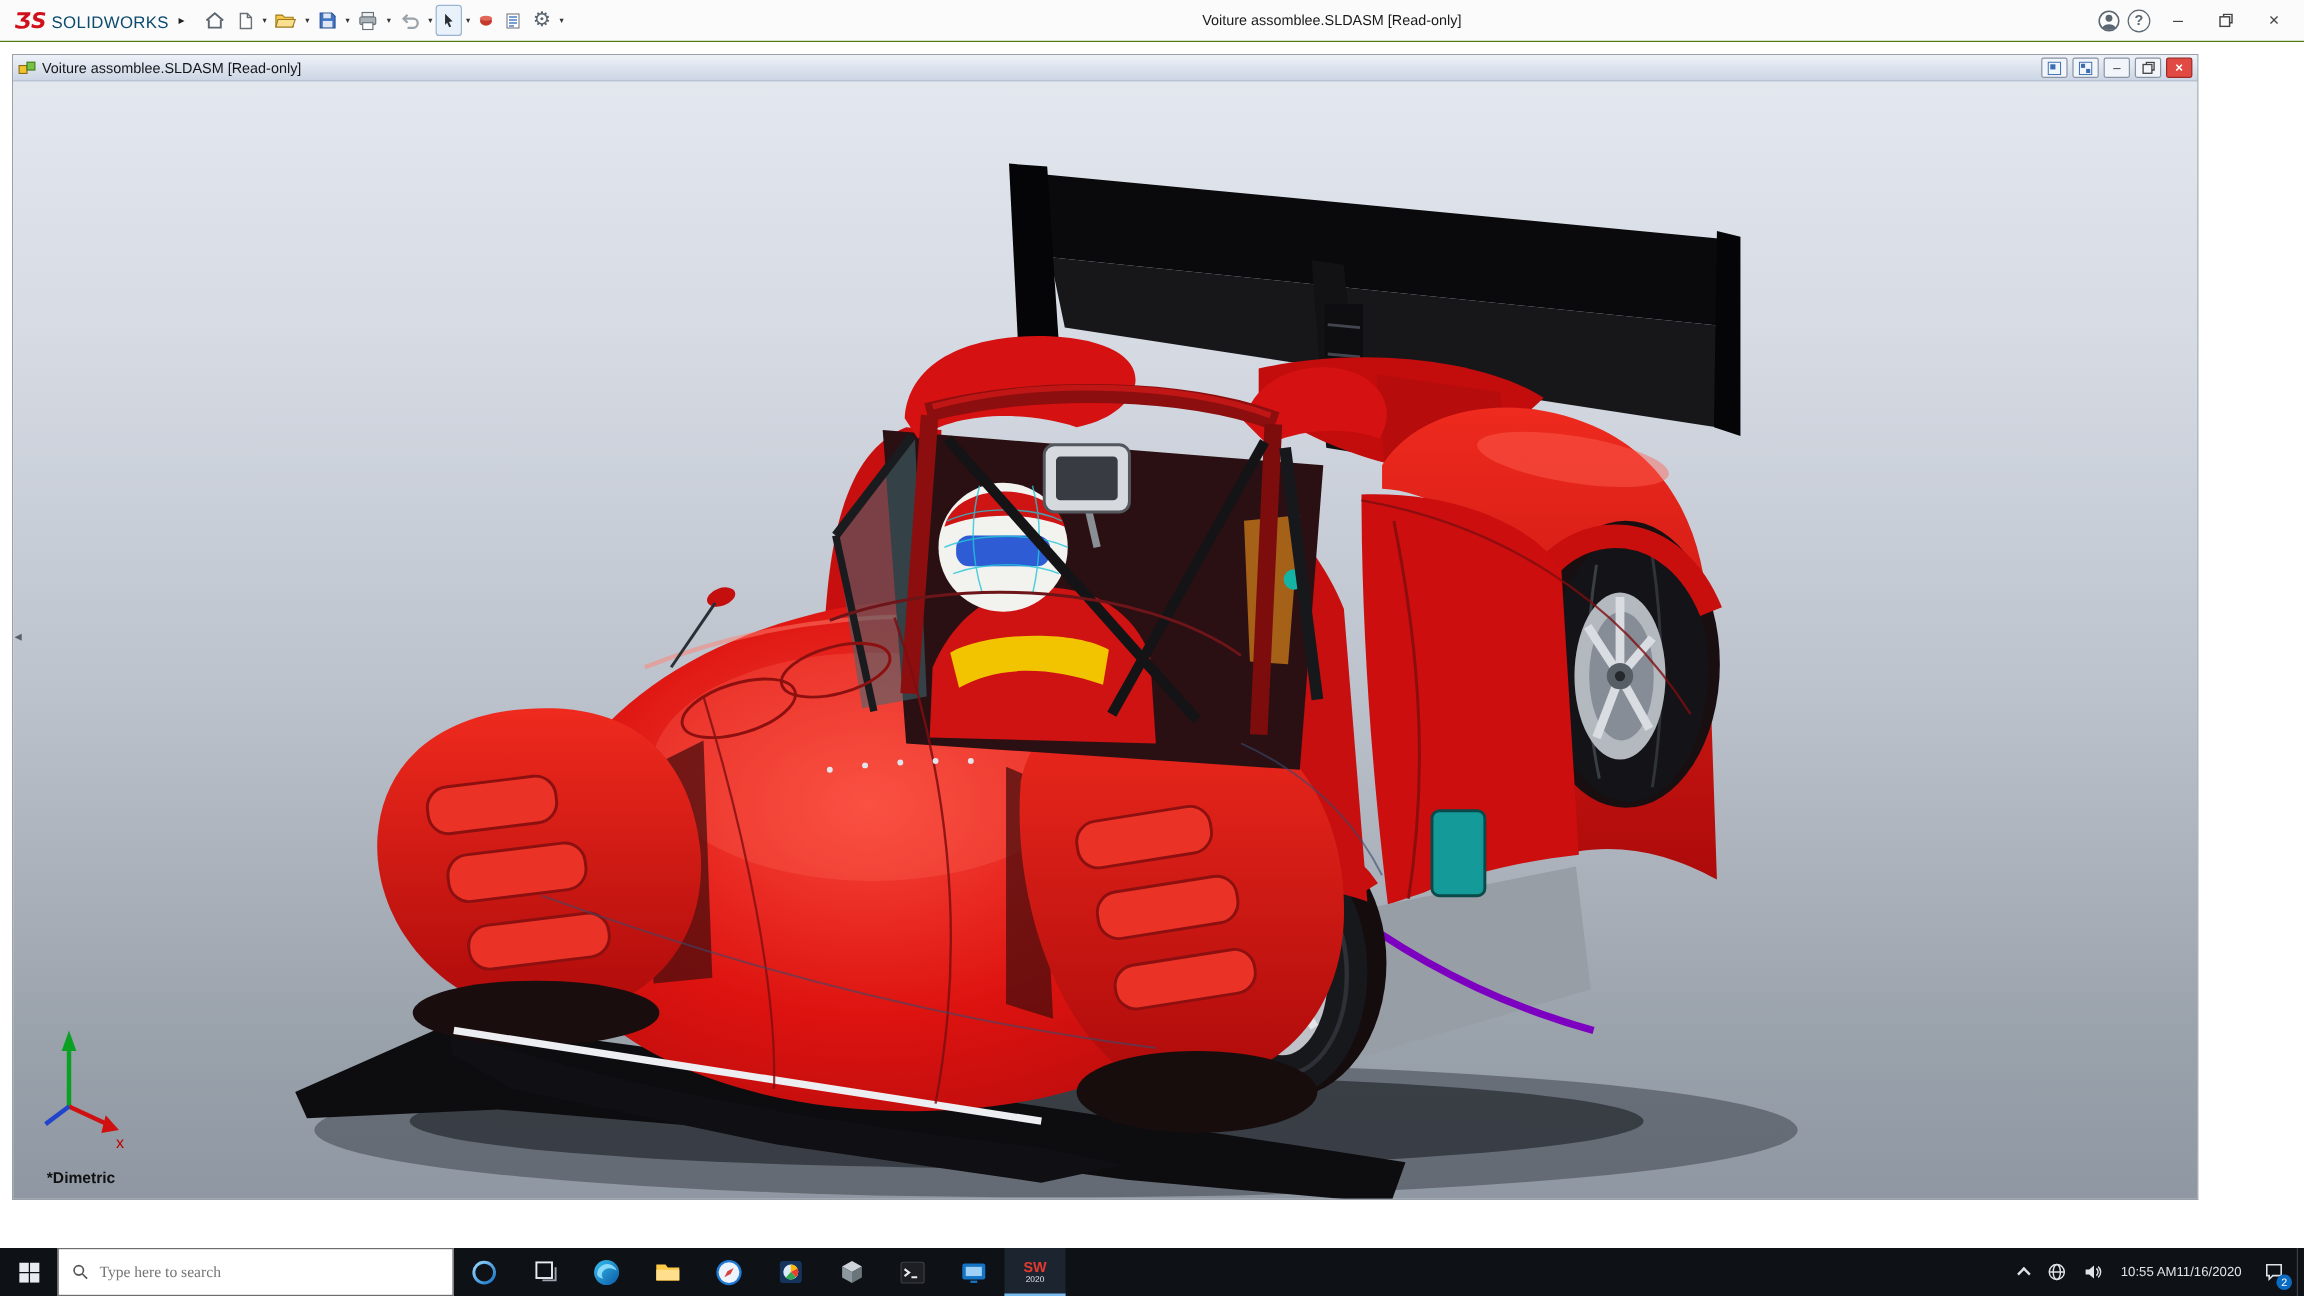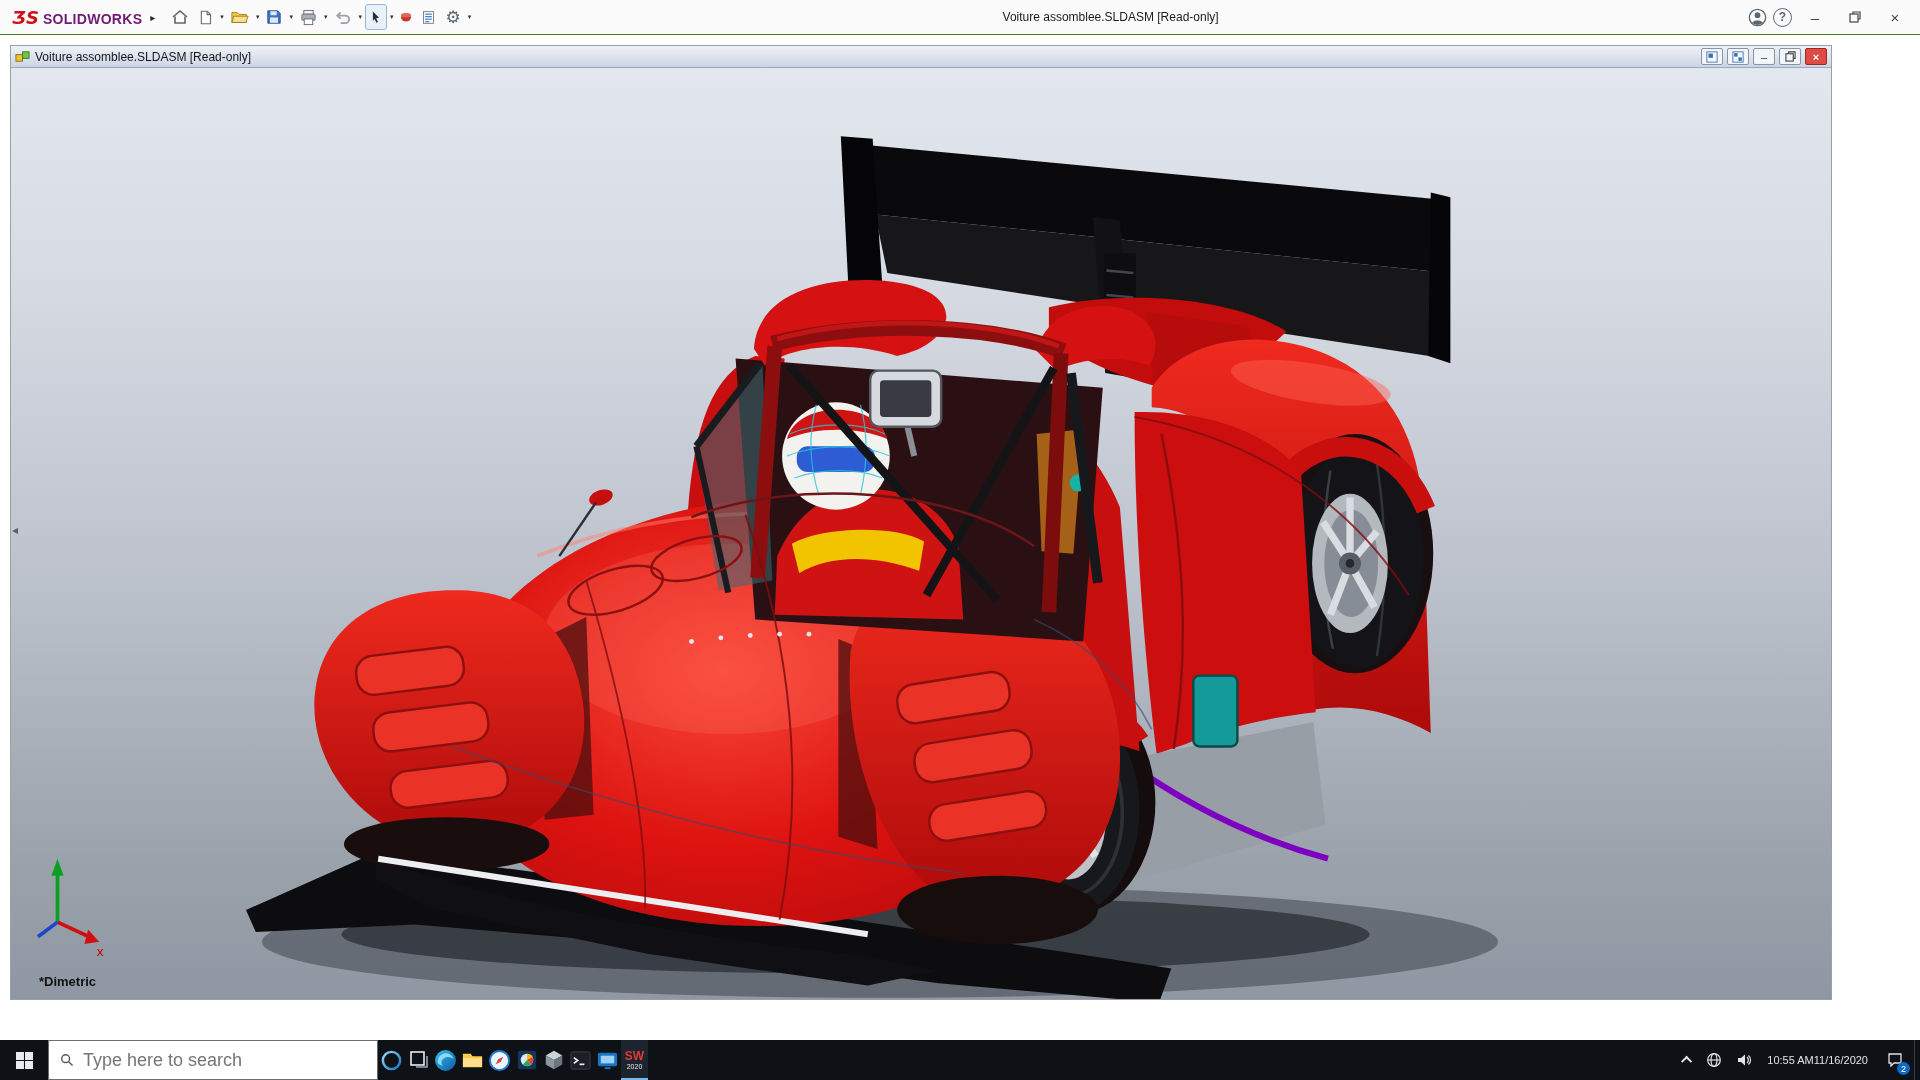--- a/index.html
+++ b/index.html
@@ -4,21 +4,21 @@
 <style>
   * { margin:0; padding:0; box-sizing:border-box; }
   html,body { width:1920px; height:1080px; overflow:hidden; }
   body { font-family:"Liberation Sans", sans-serif; background:#ffffff; position:relative; }
 
   
   .titlebar { position:absolute; left:0; top:0; width:1920px; height:35px;
     background:#fbfbfb; border-bottom:1px solid #4d7c0f; display:flex; align-items:center; padding:0 6px; }
   .logo { display:flex; align-items:baseline; gap:4px; padding:0 6px; cursor:default; }
   .logo-glyph { font-family:"DejaVu Sans", sans-serif; font-style:italic; font-weight:bold; color:#d0111b; font-size:18px; }
-  .logo-text { color:#701a75; font-weight:bold; font-size:14px; letter-spacing:.3px; }
+  .logo-text { color:#0c4a6e; font-weight:normal; font-size:14px; letter-spacing:.3px; }
   .expand-arrow { font-size:10px; color:#222; padding:0 8px 0 2px; }
   .tb-group { display:flex; align-items:center; gap:1px; margin-left:4px; }
   .tb-btn { height:26px; display:flex; align-items:center; justify-content:center; padding:0 3px; border-radius:3px; border:1px solid transparent; }
   .tb-btn.active { border:1px solid #9ab4d4; background:#e9f1fb; }
   .dd { font-size:7px; color:#333; padding:0 2px; height:26px; display:flex; align-items:center; }
   .gear-glyph { font-family:"DejaVu Sans", sans-serif; font-size:17px; color:#5b6670; line-height:1; }
   .tb-title { flex:1; text-align:center; font-size:12px; color:#1a1a1a; white-space:nowrap; overflow:hidden; }
   .tb-right { display:flex; align-items:center; gap:6px; padding-right:2px; }
   .helpcirc { width:19px; height:19px; border:1.4px solid #5b6670; border-radius:50%; color:#5b6670;
     font-size:12px; font-weight:bold; display:flex; align-items:center; justify-content:center; }
@@ -40,22 +40,22 @@
     overflow:hidden; }
   .viewport svg.scene { position:absolute; inset:0; width:100%; height:100%; }
   .view-label { position:absolute; left:28px; bottom:10px; font-size:13px; font-weight:bold; color:#111;margin-top:23px; }
   .collapse-arrow { position:absolute; left:1px; top:456px; font-size:12px; color:#5a6068; line-height:1; }
 
   
   .taskbar { position:absolute; left:0; bottom:0; width:1920px; height:40px; background:#0e1116;
     display:flex; align-items:stretch; color:#dfe3e8; }
   .tk-start { width:48px; display:flex; align-items:center; justify-content:center; }
   .tk-search { width:330px; background:#ffffff; border:1px solid #6d6d6d; display:flex; align-items:center; gap:9px; padding:0 11px; }
-  .tk-search input { border:none; outline:none; font-size:18px; color:#222; width:100%; background:transparent; font-family:Liberation Sans, sans-serif; }
-  .tk-icon { width:27px; display:flex; align-items:center; justify-content:center; position:relative; }
+  .tk-search input { border:none; outline:none; font-size:13px; color:#222; width:100%; background:transparent; font-family:Liberation Serif, serif; }
+  .tk-icon { width:51px; display:flex; align-items:center; justify-content:center; position:relative; }
   .tk-icon.active-app { background:#1c2430; box-shadow:inset 0 -2px 0 #76b9ed; }
   .sw-badge { text-align:center; line-height:1; }
   .sw-badge .l1 { color:#e23a30; font-weight:bold; font-size:12px; display:block; }
   .sw-badge .l2 { color:#e6e9ee; font-size:7px; display:block; margin-top:1px; }
   .tk-tray { margin-left:auto; display:flex; align-items:stretch; }
   .tray-btn { padding:0 7px; display:flex; align-items:center; justify-content:center; }
   .chev { width:8px; height:8px; border-left:2px solid #dfe3e8; border-top:2px solid #dfe3e8; transform:rotate(45deg) translateY(2px); }
   .clock { display:flex; flex-direction:row; justify-content:center; align-items:center; font-size:11px; line-height:14px; padding:0 8px; }
   .notif { position:relative; padding:0 10px; display:flex; align-items:center; }
   .notif .badge { position:absolute; right:4px; bottom:5px; background:#0b6bc2; color:#fff; font-size:9px;

